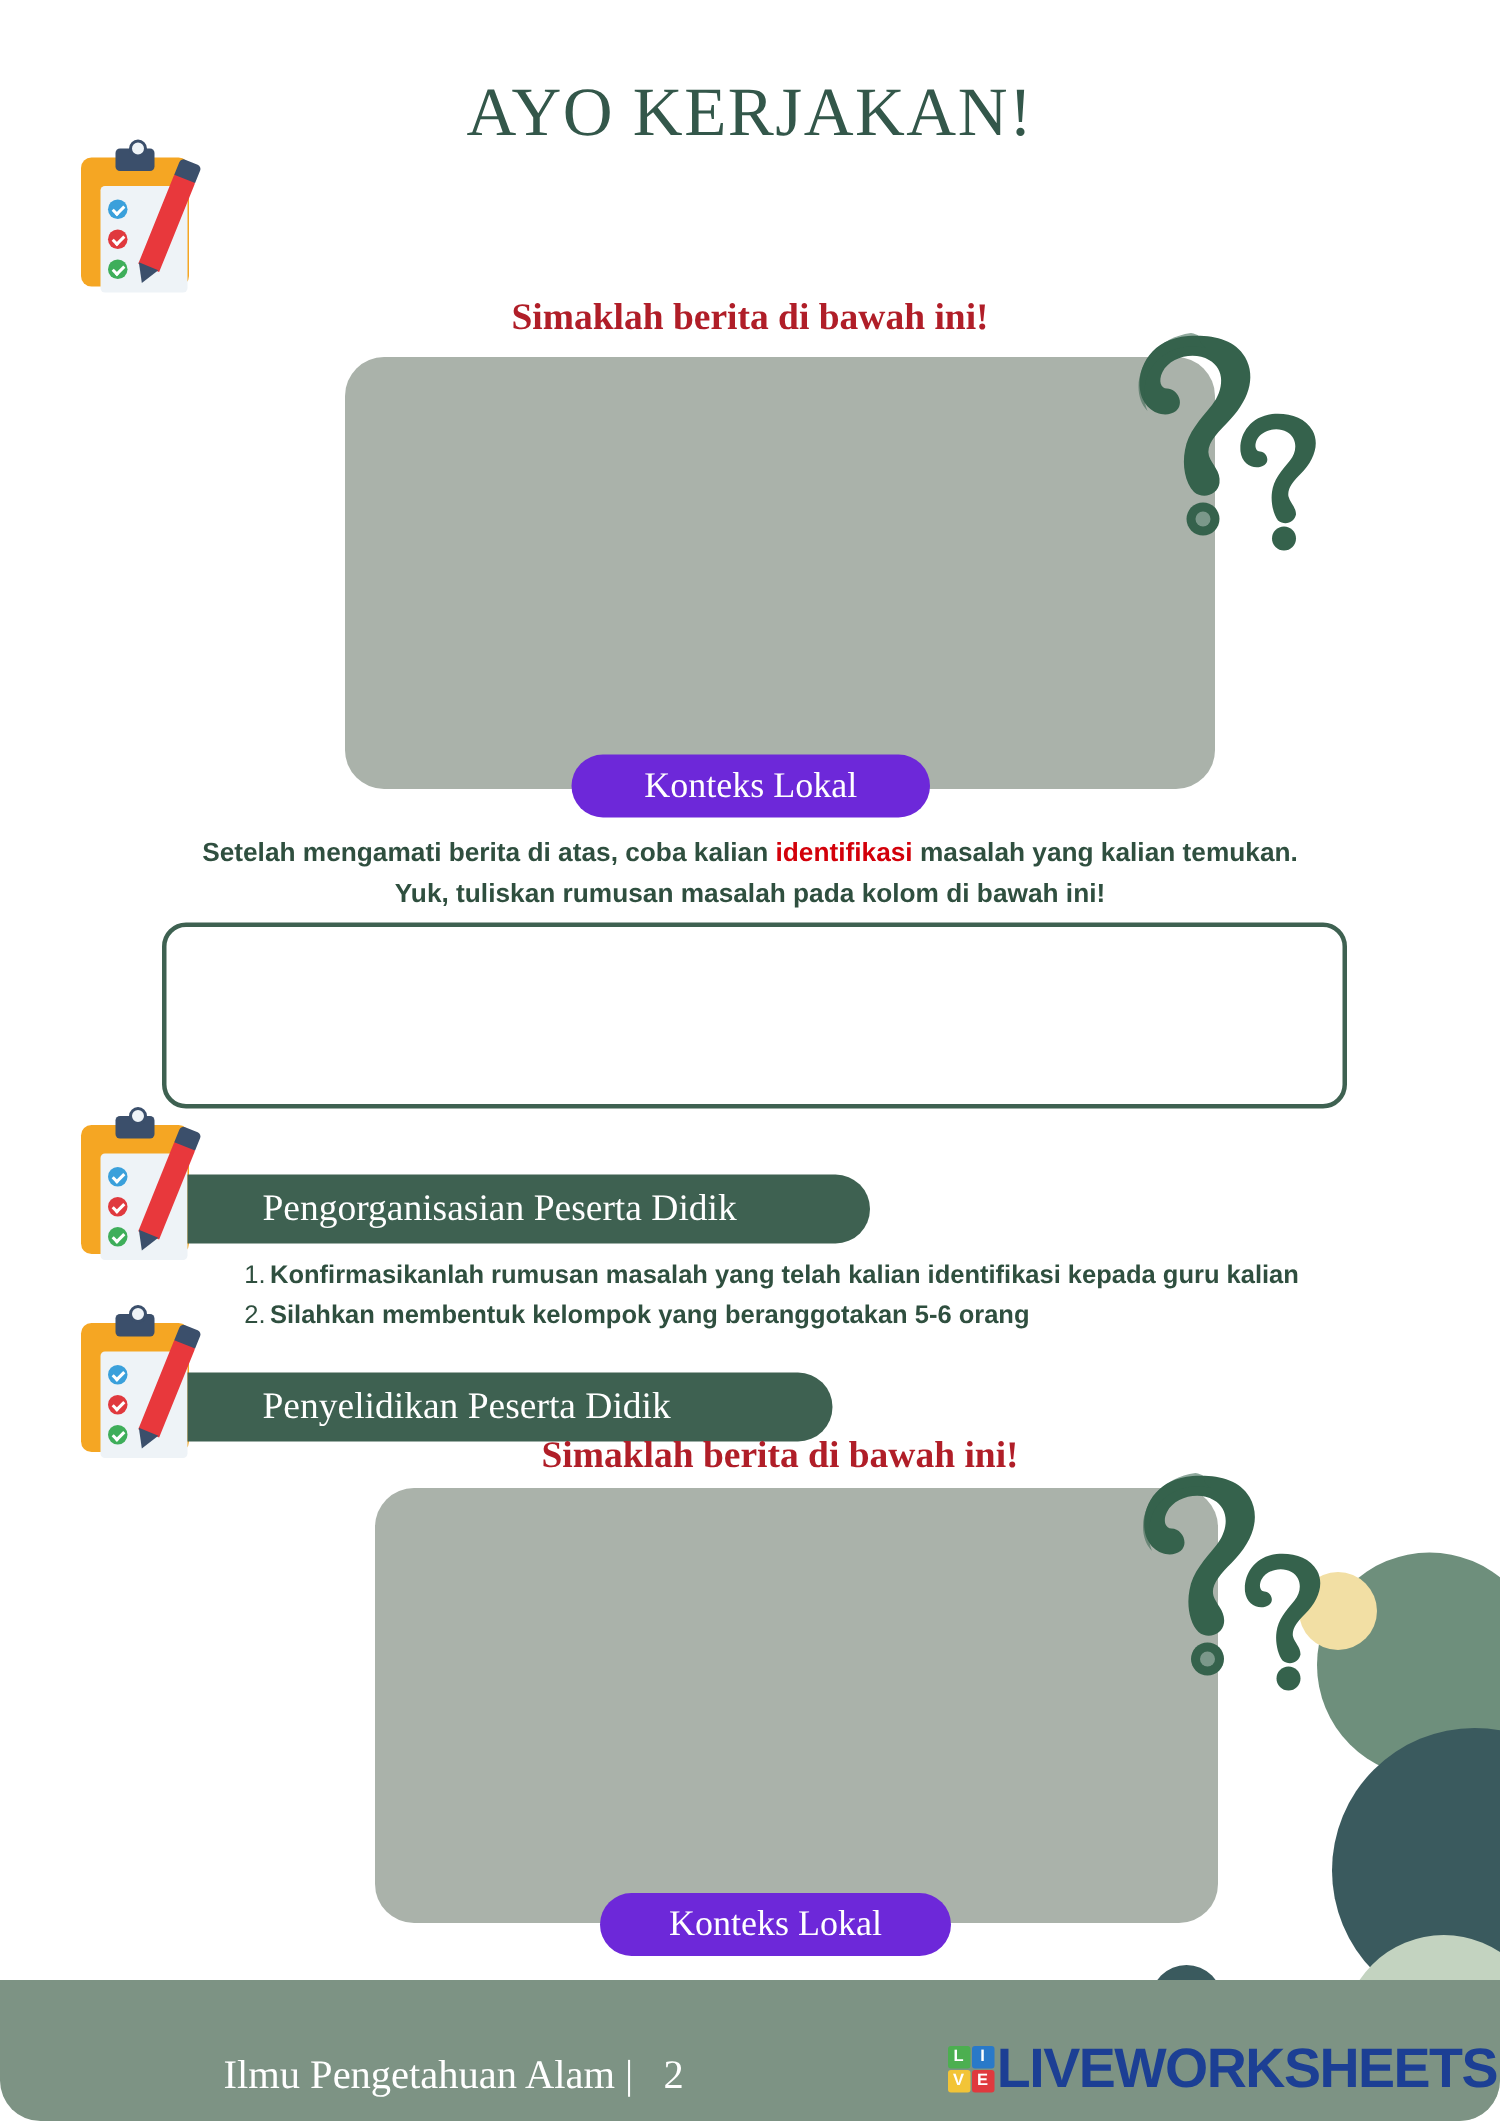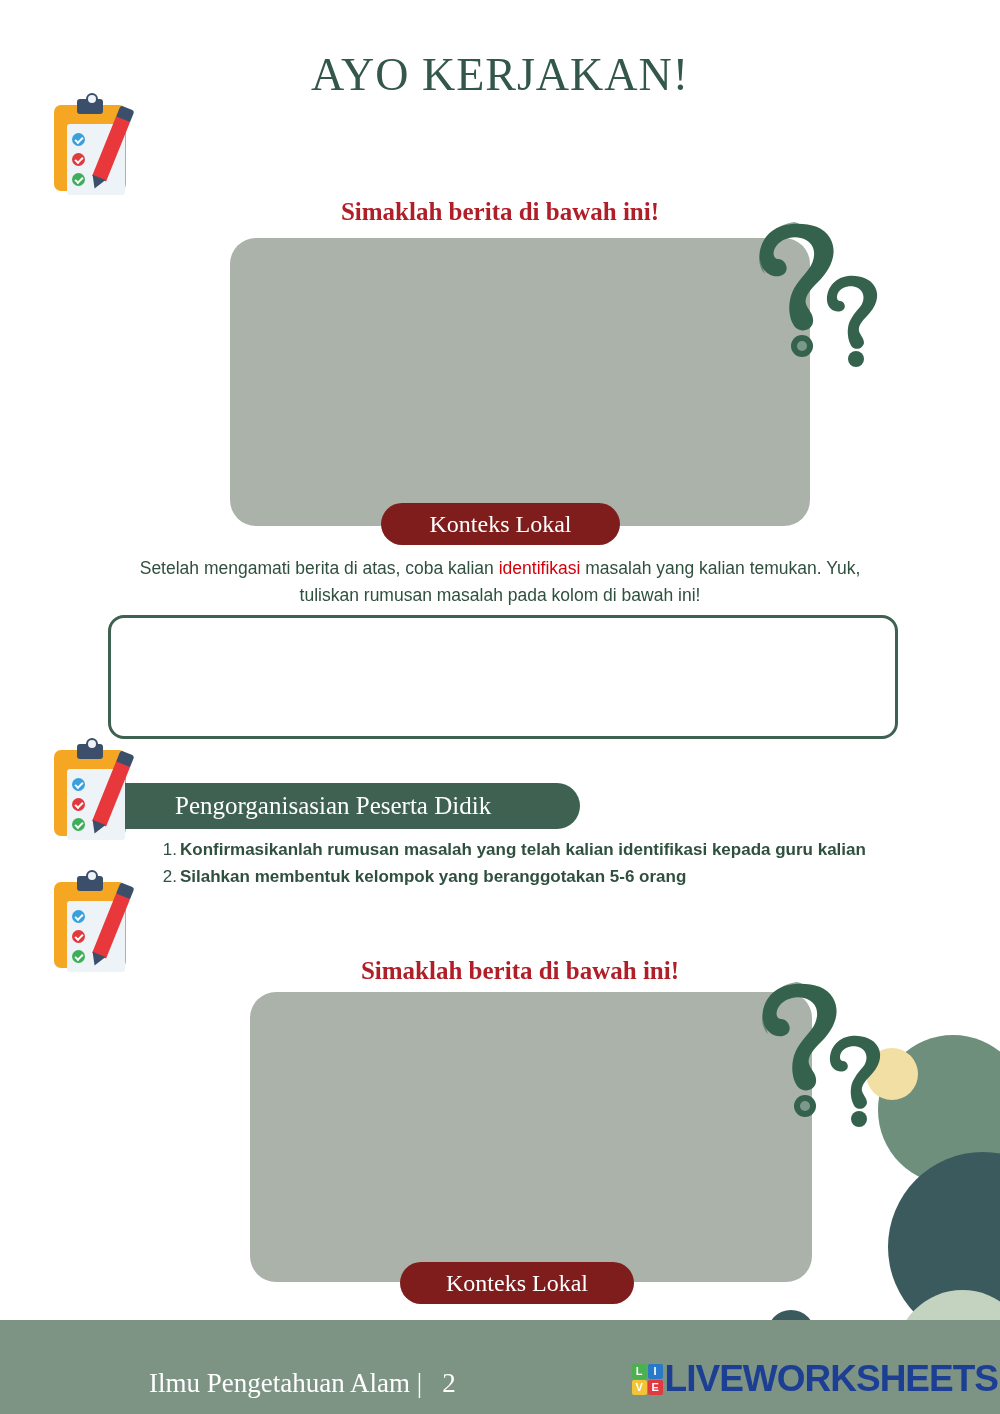--- a/index.html
+++ b/index.html
@@ -9,20 +9,21 @@
   }
   body {
     font-family: "Liberation Serif", serif;
   }
   .page {
     position: relative;
     width: 1000px;
     height: 1414px;
     background: #ffffff;
     overflow: hidden;
+    border-radius: 27px;
   }
 
   
   .deco { position: absolute; border-radius: 50%; }
   .deco-sage-big   { width: 150px; height: 150px; background: #6E8F7C; right: -28px; top: 1035px; }
   .deco-yellow     { width: 52px;  height: 52px;  background: #F2DFA4; right: 82px;  top: 1048px; }
   .deco-teal-big   { width: 190px; height: 190px; background: #3A5A5E; right: -78px; top: 1152px; }
   .deco-sage-light { width: 135px; height: 135px; background: #C3D3C0; right: -30px; top: 1290px; }
   .deco-teal-small { width: 48px;  height: 48px;  background: #3A5A5E; right: 185px; top: 1310px; }
   .deco-cream      { width: 118px; height: 140px; background: #F5E2B4; right: 196px; top: 1330px; border-radius: 50%; }
@@ -136,39 +137,39 @@
   .news-box {
     position: absolute;
     background: #AAB2AA;
     border-radius: 26px;
   }
 
   
   .pill {
     position: absolute;
     height: 42px;
-    background: #7f1d1d;
+    background: #6d28d9;
     border-radius: 22px;
     display: flex;
     align-items: center;
     justify-content: center;
     color: #ffffff;
     font-size: 24px;
     font-family: "Liberation Serif", serif;
   }
 
   
   .qmarks { position: absolute; }
 
   
   .instruction {
     position: absolute;
     text-align: center;
     font-family: "Liberation Sans", sans-serif;
-    font-weight: normal;
+    font-weight: bold;
     font-size: 17.5px;
     line-height: 1.55;
     color: #2F4F3F;
   }
   .instruction .hl { color: #D3000A; }
 
   
   .answer-box {
     position: absolute;
     border: 3px solid #3E6151;
@@ -365,20 +366,23 @@
         <span class="cb-check green"></span>
         <span class="cb-lines">
           <span class="cb-line a"></span><span class="cb-line b"></span><span class="cb-line c"></span>
         </span>
       </div>
     </div>
     <div class="cb-clip"></div>
     <div class="cb-pencil"></div>
   </div>
 
+  <div class="banner" style="left:125px; top:915px; width:430px;">
+    <span>Penyelidikan Peserta Didik</span>
+  </div>
 
   <div class="red-heading" style="left:230px; top:957px; width:580px;">Simaklah berita di bawah ini!</div>
 
   <div class="news-box" style="left:250px; top:992px; width:562px; height:290px;"></div>
 
   <svg class="qmarks" style="left:755px; top:972px;" width="140" height="175" viewBox="0 0 140 175">
     <g fill="#35624C">
       <path d="M40 12 C16 14 6 32 8 48 C10 62 24 68 32 62 C38 57 33 47 26 47 C22 47 20 42 23 36 C28 26 44 22 54 28 C65 34 64 48 56 58 C48 68 40 76 38 88 C36 98 38 110 44 116 C50 121 60 118 61 110 C62 102 56 98 54 92 C52 85 58 78 66 70 C80 56 86 40 78 26 C71 14 56 11 40 12 Z"></path>
       <path d="M42 10 C20 13 7 30 7 46 C7 52 9 58 13 62 C10 55 10 44 14 36 C21 22 38 16 52 20 C44 14 52 12 42 10 Z" opacity="0.55"></path>
       <circle cx="50" cy="134" r="11"></circle>

